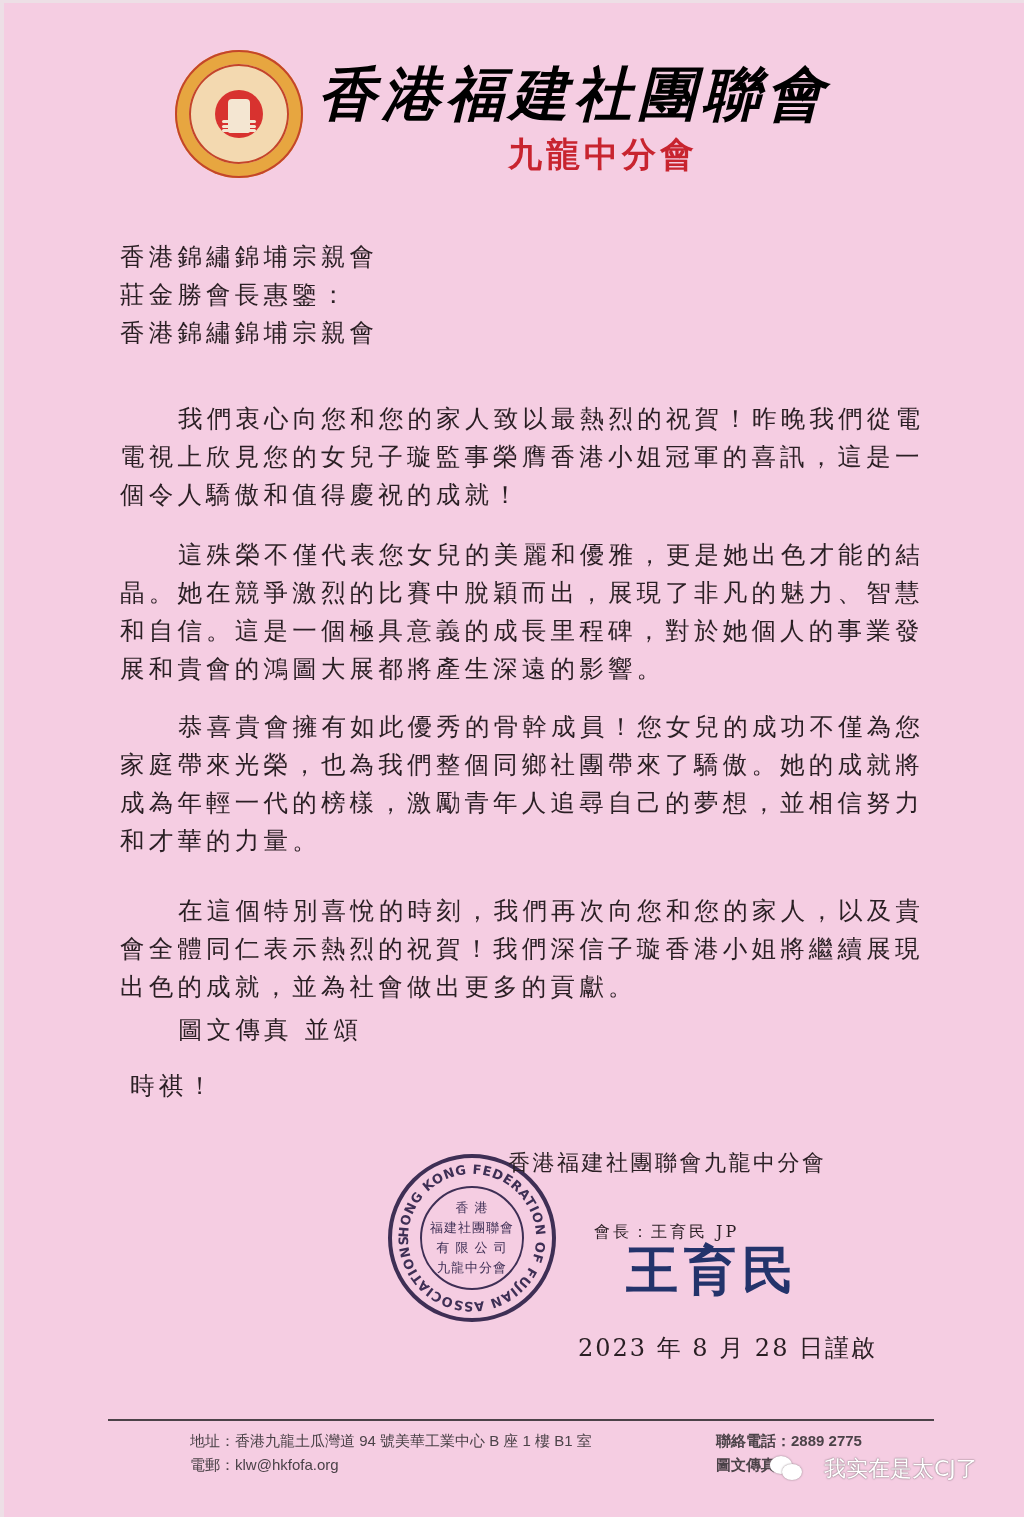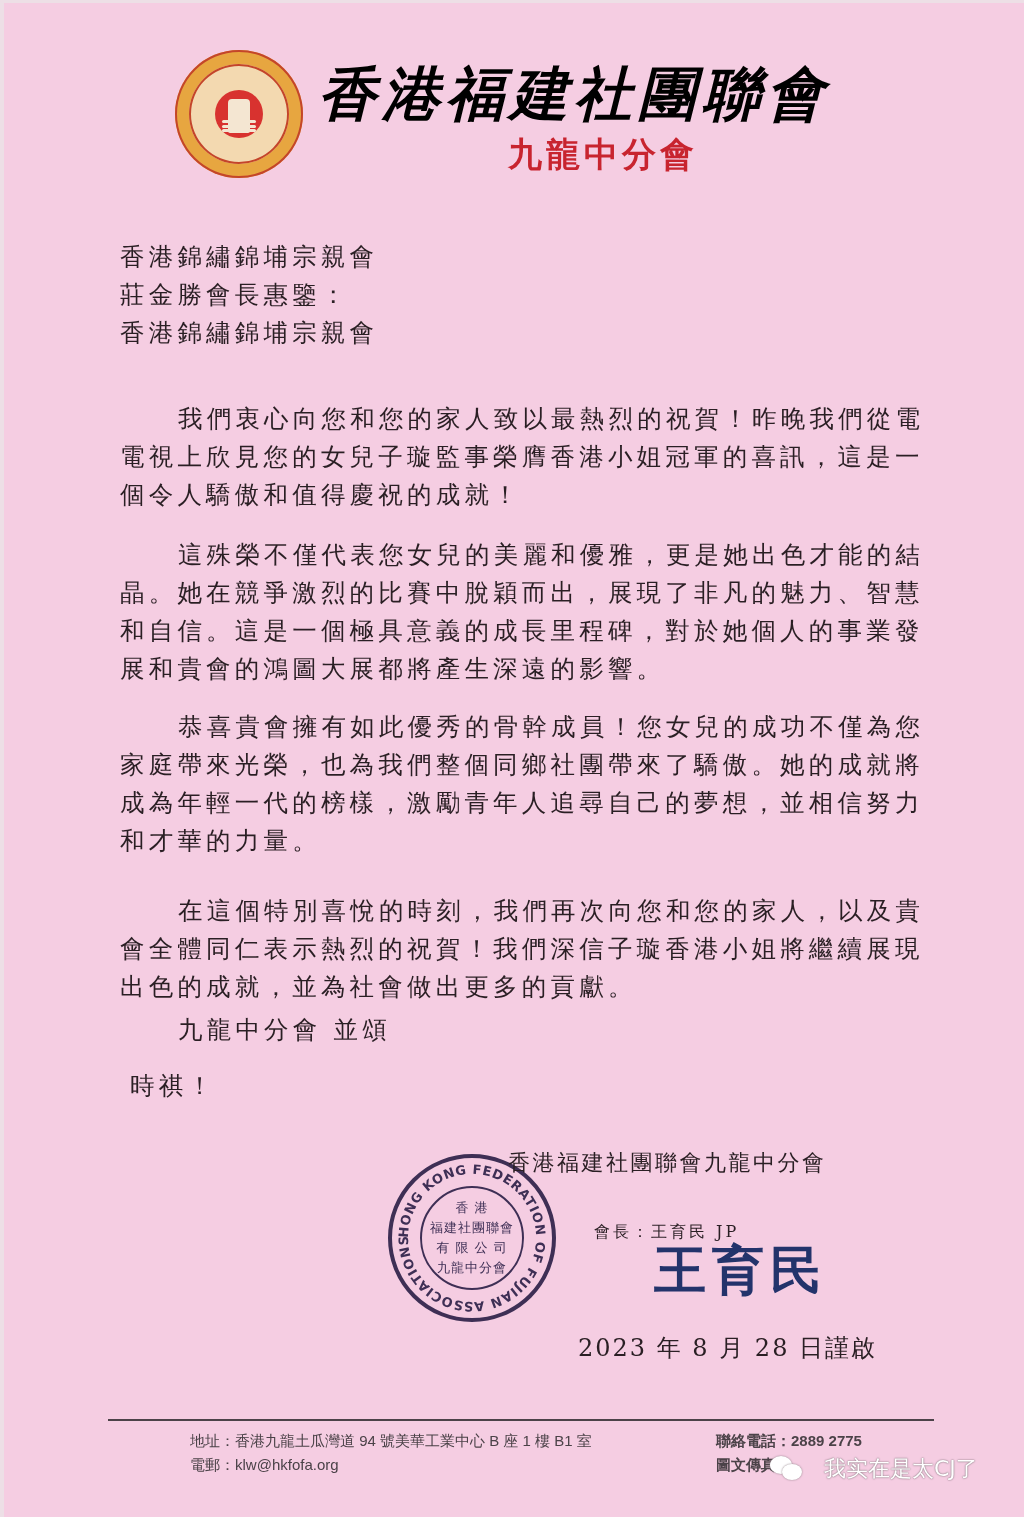--- a/index.html
+++ b/index.html
@@ -65,21 +65,21 @@
     .p3 { top: 708px; }
     .p4 { top: 892px; }
     .closing { position: absolute; left: 178px; top: 1012px; }
     .regards { position: absolute; left: 130px; top: 1068px; }
     
     .sig-org { position: absolute; left: 508px; top: 1148px; font-size: 22px; letter-spacing: 2.5px; }
     .sig-title { position: absolute; left: 594px; top: 1222px; font-size: 16px; letter-spacing: 3px; }
     .sig-name {
       position: absolute; left: 626px; top: 1236px;
       font-size: 52px; font-weight: bold; color: #23336b;
-      letter-spacing: 6px; font-family: "DejaVu Sans", sans-serif; margin-left: 28px;
+      letter-spacing: 6px; font-family: "DejaVu Sans", sans-serif;
     }
     .sig-date { position: absolute; left: 578px; top: 1332px; font-size: 24px; letter-spacing: 2px; }
     
     .seal {
       position: absolute; left: 388px; top: 1154px; width: 168px; height: 168px;
       border-radius: 50%;
       border: 4px solid #3e2f55;
       box-sizing: border-box;
     }
     .seal .inner {
@@ -138,21 +138,21 @@
   <div>香港錦繡錦埔宗親會</div>
   <div>莊金勝會長惠鑒：</div>
   <div>香港錦繡錦埔宗親會</div>
 </div>
 
 <p class="para text p1">我們衷心向您和您的家人致以最熱烈的祝賀！昨晚我們從電電視上欣見您的女兒子璇監事榮膺香港小姐冠軍的喜訊，這是一個令人驕傲和值得慶祝的成就！</p>
 <p class="para text p2">這殊榮不僅代表您女兒的美麗和優雅，更是她出色才能的結晶。她在競爭激烈的比賽中脫穎而出，展現了非凡的魅力、智慧和自信。這是一個極具意義的成長里程碑，對於她個人的事業發展和貴會的鴻圖大展都將產生深遠的影響。</p>
 <p class="para text p3">恭喜貴會擁有如此優秀的骨幹成員！您女兒的成功不僅為您家庭帶來光榮，也為我們整個同鄉社團帶來了驕傲。她的成就將成為年輕一代的榜樣，激勵青年人追尋自己的夢想，並相信努力和才華的力量。</p>
 <p class="para text p4">在這個特別喜悅的時刻，我們再次向您和您的家人，以及貴會全體同仁表示熱烈的祝賀！我們深信子璇香港小姐將繼續展現出色的成就，並為社會做出更多的貢獻。</p>
 
-<div class="closing text">九龍中分會 並頌</div>
+<div class="closing text">圖文傳真 並頌</div>
 <div class="regards text">時祺！</div>
 
 <div class="seal">
   <svg width="168" height="168" viewBox="0 0 168 168">
     <defs>
       <path id="sealArc" d="M84,84 m-64,0 a64,64 0 1,1 128,0 a64,64 0 1,1 -128,0"></path>
     </defs>
     <text font-family="DejaVu Sans, sans-serif" font-size="13" font-weight="bold" fill="#3e2f55" letter-spacing="0.6">
       <textPath href="#sealArc" startOffset="0">HONG KONG FEDERATION OF FUJIAN ASSOCIATIONS LIMITED ※</textPath>
     </text>

